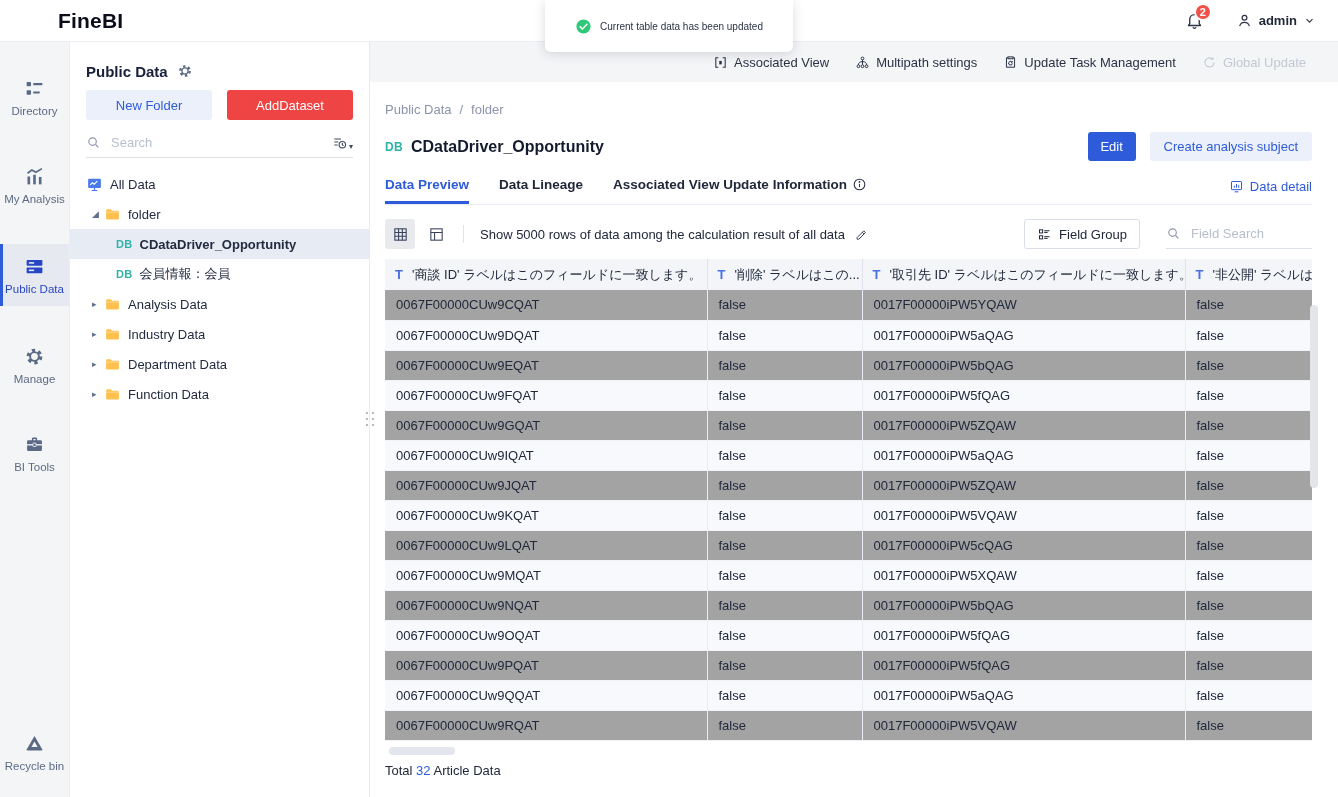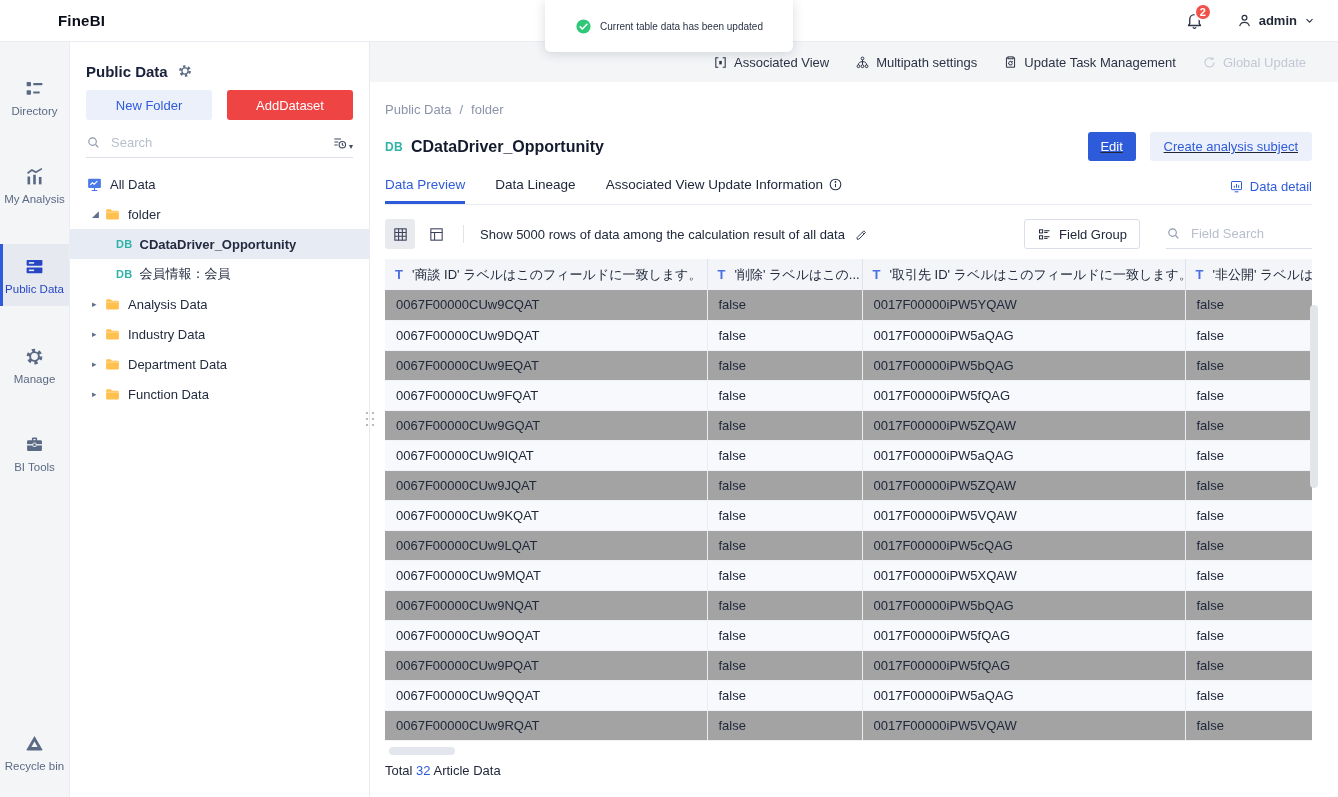--- a/index.html
+++ b/index.html
@@ -7,21 +7,21 @@
   body {
     width:1338px; height:797px; overflow:hidden; position:relative;
     font-family:"Liberation Sans","DejaVu Sans",sans-serif;
     color:#1f2736; background:#fff; font-size:13px;
   }
   svg { display:block; }
 
   
   .topbar { height:42px; background:#fff; border-bottom:1px solid #ebedf2;
     display:flex; align-items:center; justify-content:space-between; padding:0 22px 0 58px; }
-  .logo { font-size:15px; font-weight:800; color:#0b0e1a; letter-spacing:.2px; }
+  .logo { font-size:21px; font-weight:800; color:#0b0e1a; letter-spacing:.2px; }
   .topbar-right { display:flex; align-items:center; gap:32px; }
   .bell-wrap { position:relative; color:#2a3345; cursor:pointer; }
   .bell-wrap svg { width:19px; height:19px; }
   .badge { position:absolute; top:-8px; left:9px; background:#F2514A; color:#fff; font-size:11px;
     min-width:18px; height:18px; padding:0 3px; border-radius:9px; border:2px solid #fff;
     display:flex; align-items:center; justify-content:center; font-weight:700; }
   .user { display:flex; align-items:center; gap:6px; font-size:13px; color:#1f2736; cursor:pointer;font-weight:bold; }
   .user svg { width:17px; height:17px; color:#2a3345; }
   .user .chev svg { width:13px; height:13px; }
 
@@ -89,27 +89,27 @@
   .top-action { display:flex; align-items:center; gap:6px; cursor:pointer; white-space:nowrap; }
   .top-action svg { width:15px; height:15px; }
   .top-action.disabled { color:#c2c8d4; cursor:default; }
 
   .content { padding:0 26px 0 15px; flex:1; position:relative; }
   .breadcrumb { margin-top:20px; font-size:13px; color:#8b94a9; display:flex; gap:8px; }
 
   .title-row { margin-top:15px; display:flex; align-items:center; }
   .db-lg { color:#2FB3A9; font-weight:700; font-size:12px; margin-right:8px; letter-spacing:.3px; }
   .dataset-title { font-size:16px; font-weight:700; color:#141b2e; }
-  .title-actions { margin-left:auto; display:flex; gap:14px;text-decoration:underline; }
+  .title-actions { margin-left:auto; display:flex; gap:14px; }
   .btn-edit { width:48px; height:29px; background:#2E5BDA; color:#fff; border:none; border-radius:3px; font-size:13px; cursor:pointer; font-family:inherit;}
   .btn-create { height:29px; padding:0 14px; background:#ecf0fb; color:#2E5BDA; border:none; border-radius:3px; font-size:13px; cursor:pointer; font-family:inherit;}
 
   .tabs-row { margin-top:16px; display:flex; align-items:flex-end; border-bottom:1px solid #e9ecf2; }
   .tab { margin-right:30px; padding-bottom:9px; border-bottom:3px solid transparent;
-    font-size:13.5px; font-weight:400; color:#20283a; cursor:pointer; display:flex; align-items:center; gap:5px; }
+    font-size:13.5px; font-weight:700; color:#20283a; cursor:pointer; display:flex; align-items:center; gap:5px; }
   .tab.active { color:#2E5BDA; border-bottom-color:#2E5BDA; }
   .tab svg { width:15px; height:15px; color:#3a4souz } 
   .tab .info-ic svg { width:15px; height:15px; color:#2a3345; }
   .data-detail { margin-left:auto; display:flex; align-items:center; gap:6px; color:#2E5BDA;
     font-size:13px; padding-bottom:10px; cursor:pointer; }
   .data-detail svg { width:15px; height:15px; }
 
   .toolbar { margin-top:13px; display:flex; align-items:center; height:32px; }
   .view-btn { width:30px; height:30px; border-radius:3px; display:flex; align-items:center;
     justify-content:center; color:#39415a; cursor:pointer; }

